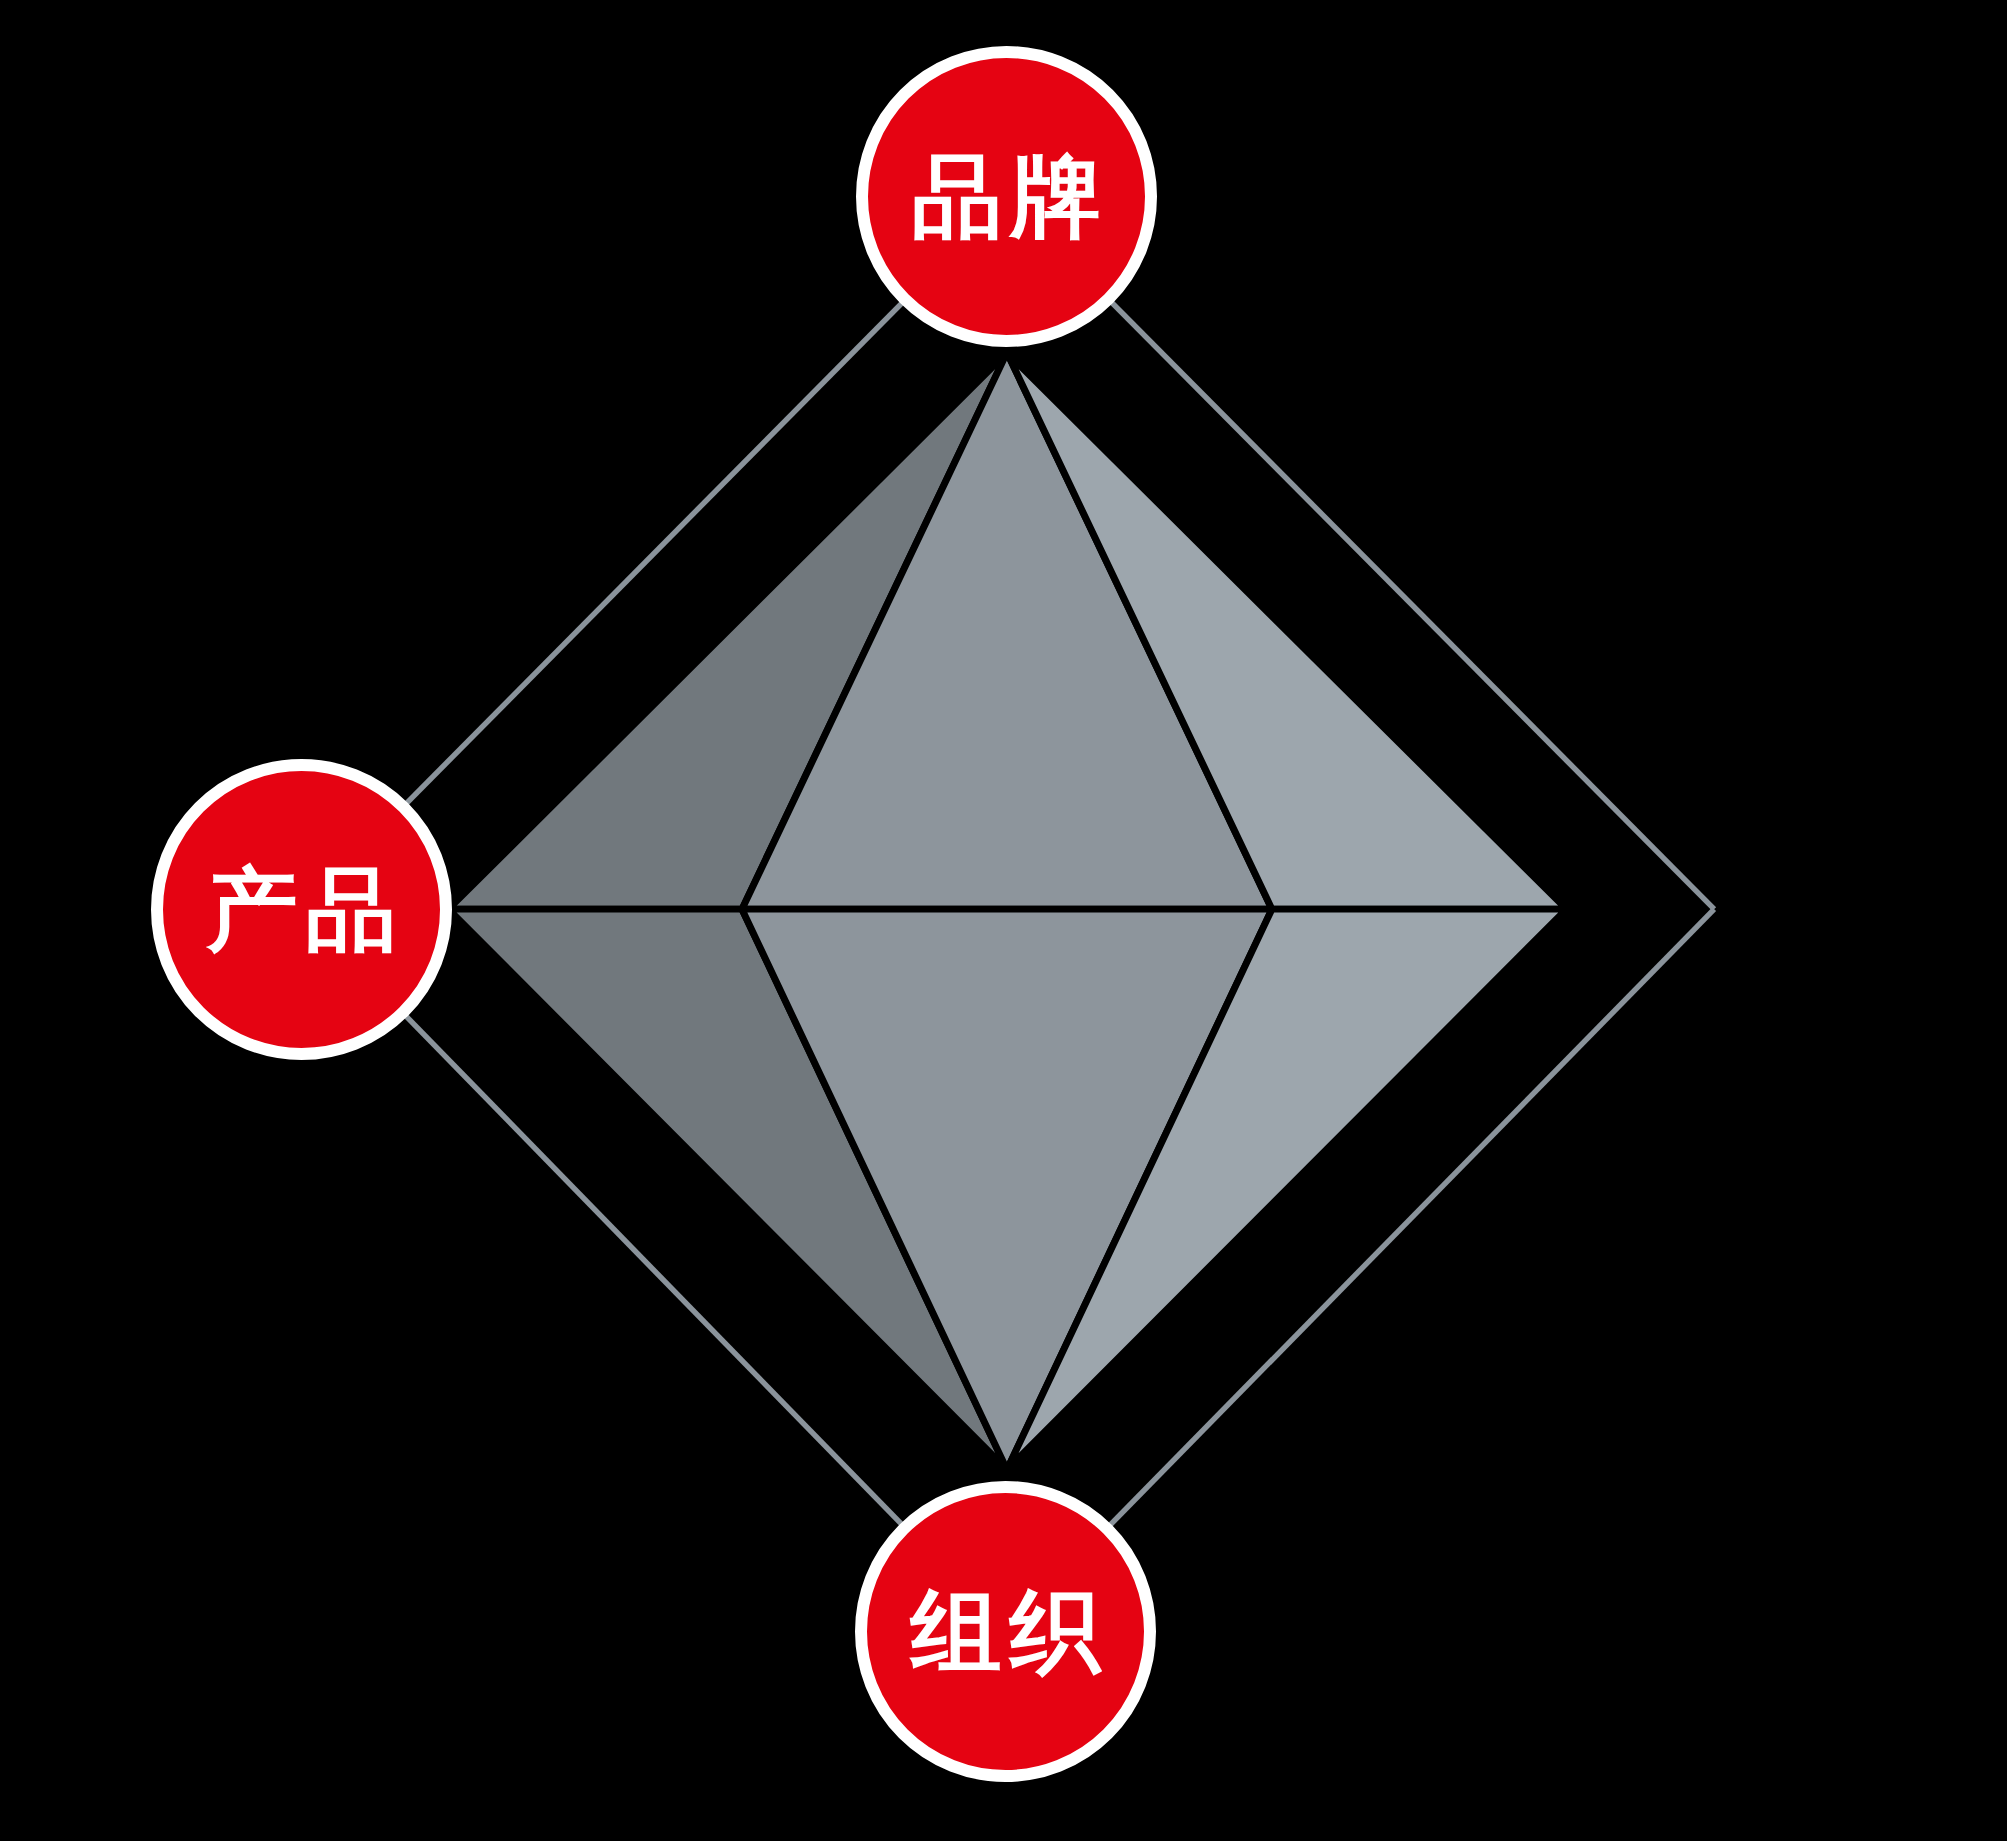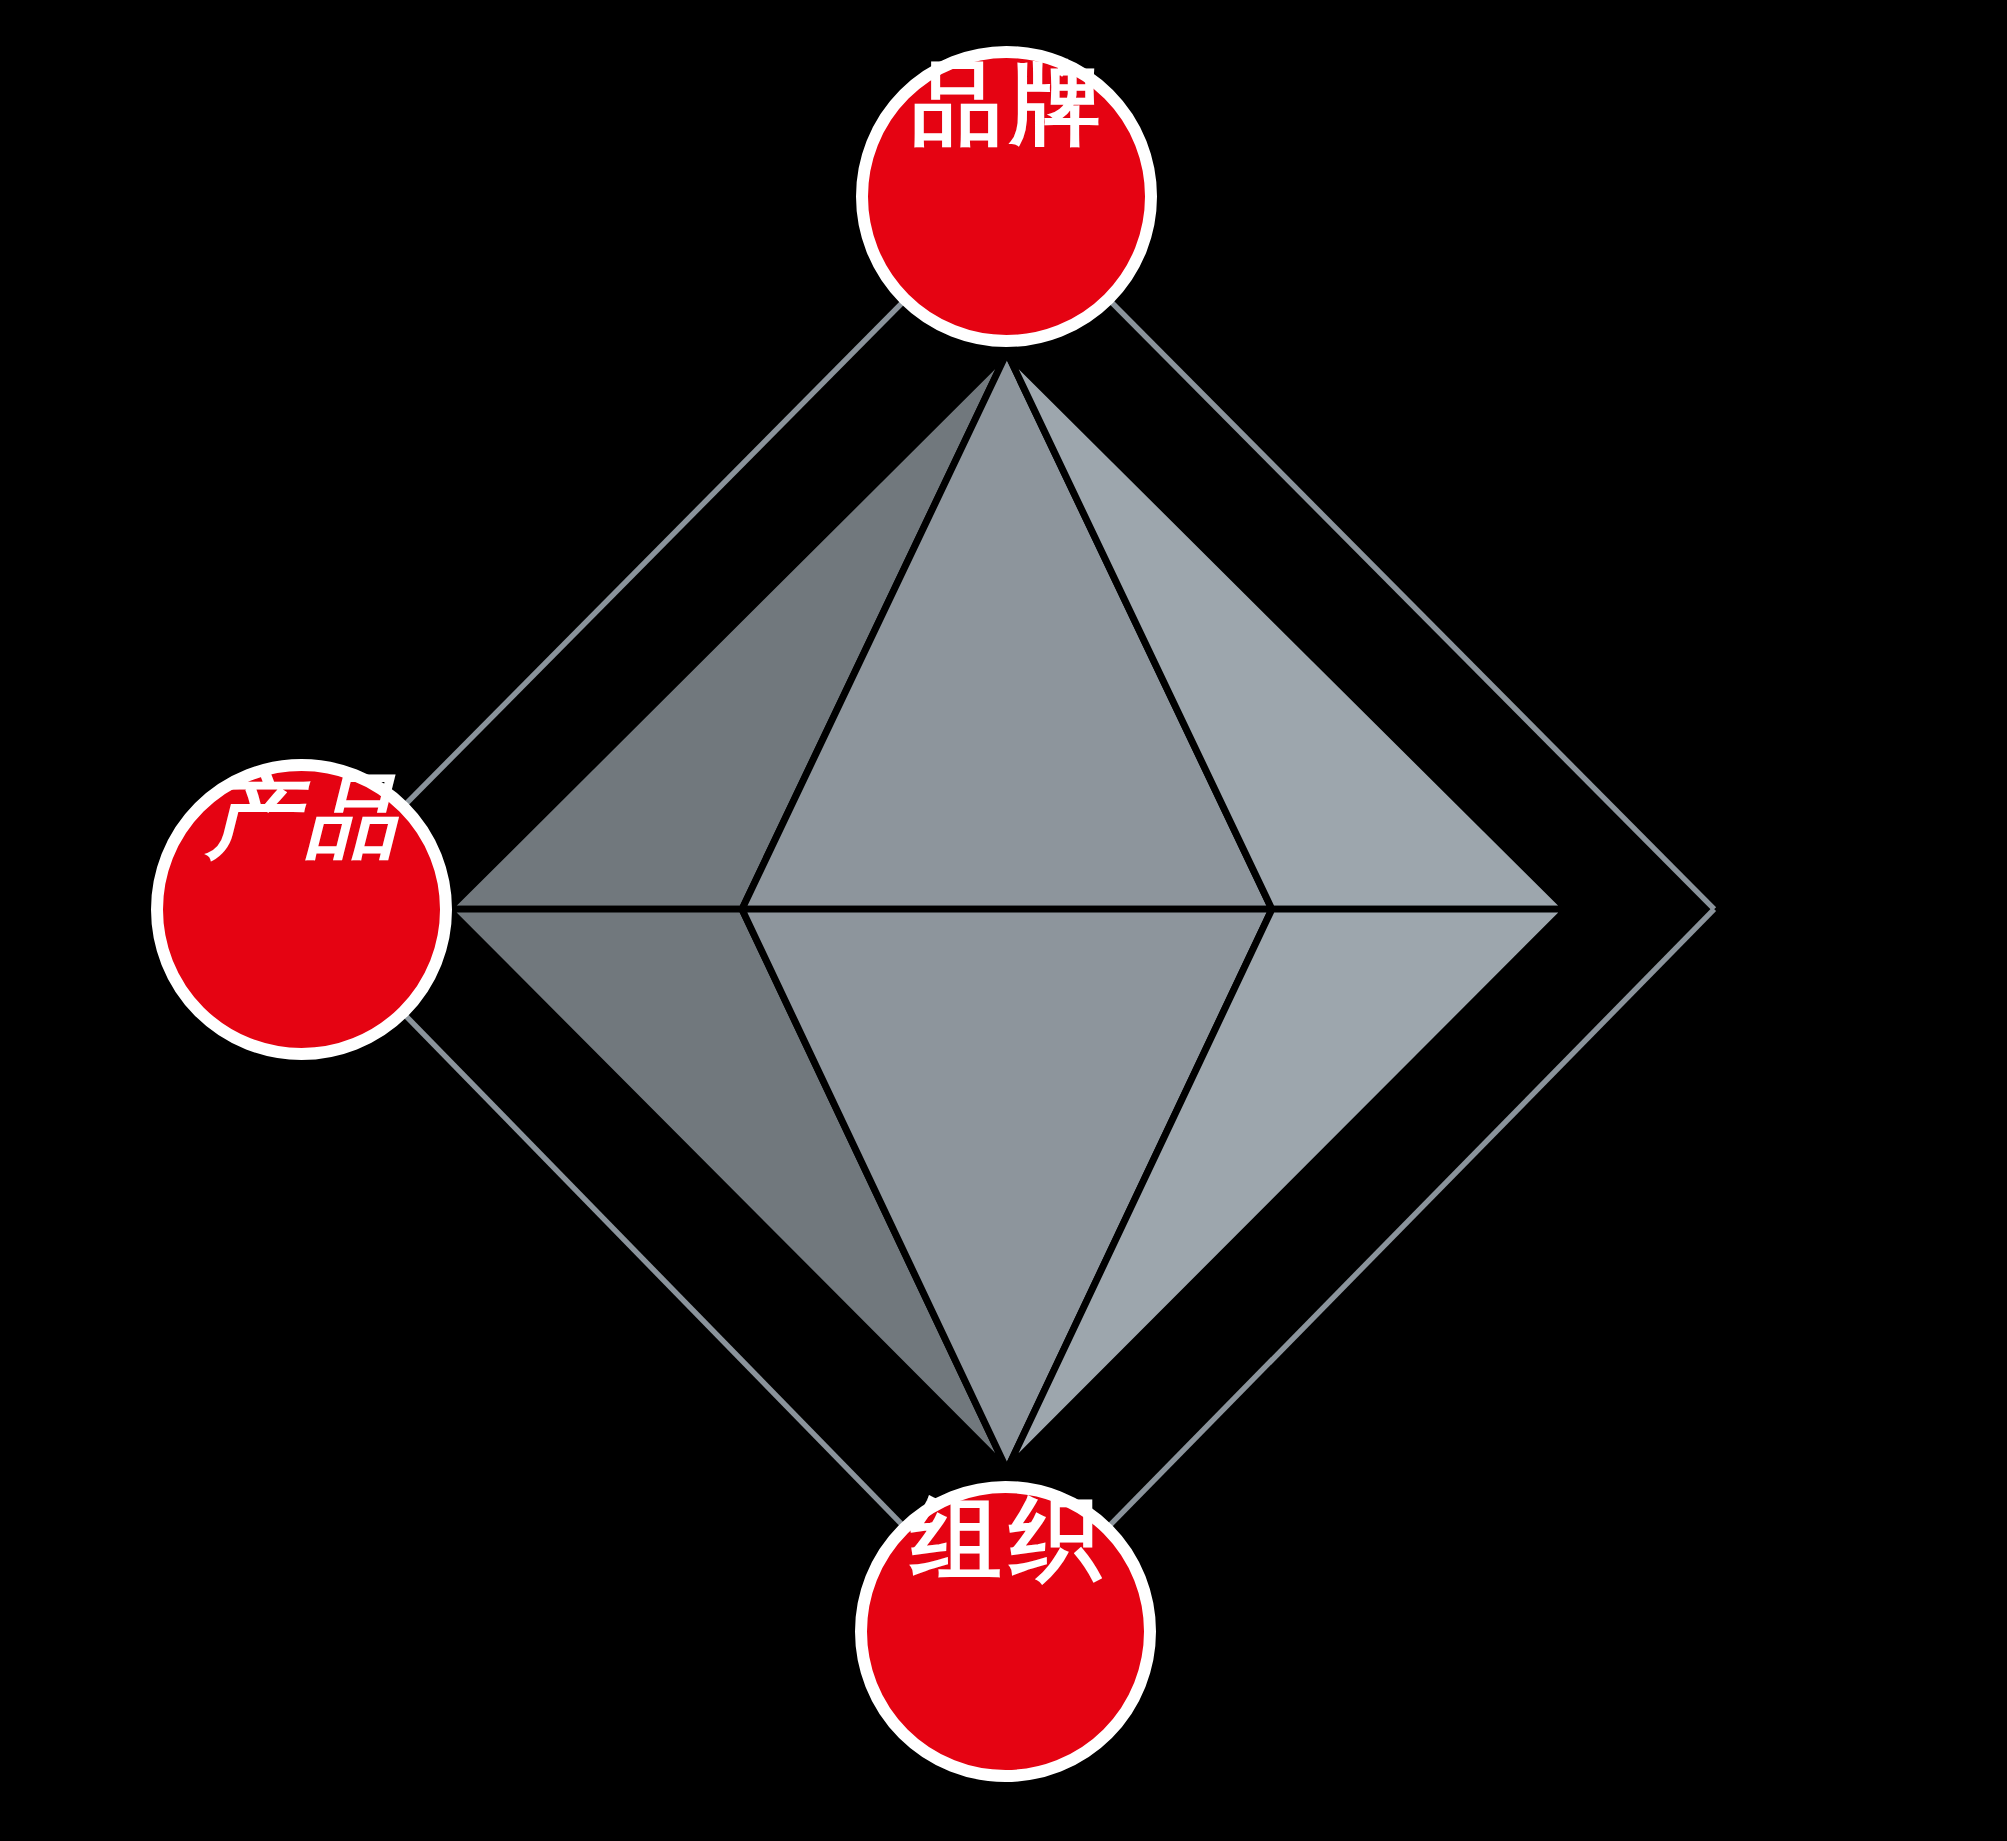--- a/index.html
+++ b/index.html
@@ -39,34 +39,34 @@
   .node {
     position: absolute;
     width: 301px;
     height: 301px;
     box-sizing: border-box;
     border-radius: 50%;
     border: 12.8px solid var(--node_ring, #fff);
     background: var(--node_fill, #e50312);
     color: var(--node_text, #fff);
     display: flex;
-    align-items: flex-start;
+    align-items: center;
     justify-content: center;
     z-index: 2;
   }
   .node-label {
     font-size: 91px;
     font-weight: 600;
     letter-spacing: 7.9px;
     padding-left: 7.9px; 
     line-height: 1;
     white-space: nowrap;
   }
   .node-top    { left: 856px;  top: 46px;   }
-  .node-left   { left: 151px;  top: 759px; font-style: italic;  }
+  .node-left   { left: 151px;  top: 759px;  }
   .node-right  { left: 1563px; top: 759px;  }
   .node-bottom { left: 855px;  top: 1481px; }
 </style>
 </head>
 <body>
 
 <div class="stage">
 
   <svg class="structure-svg" viewBox="0 0 2038 1869" xmlns="http://www.w3.org/2000/svg">
 

